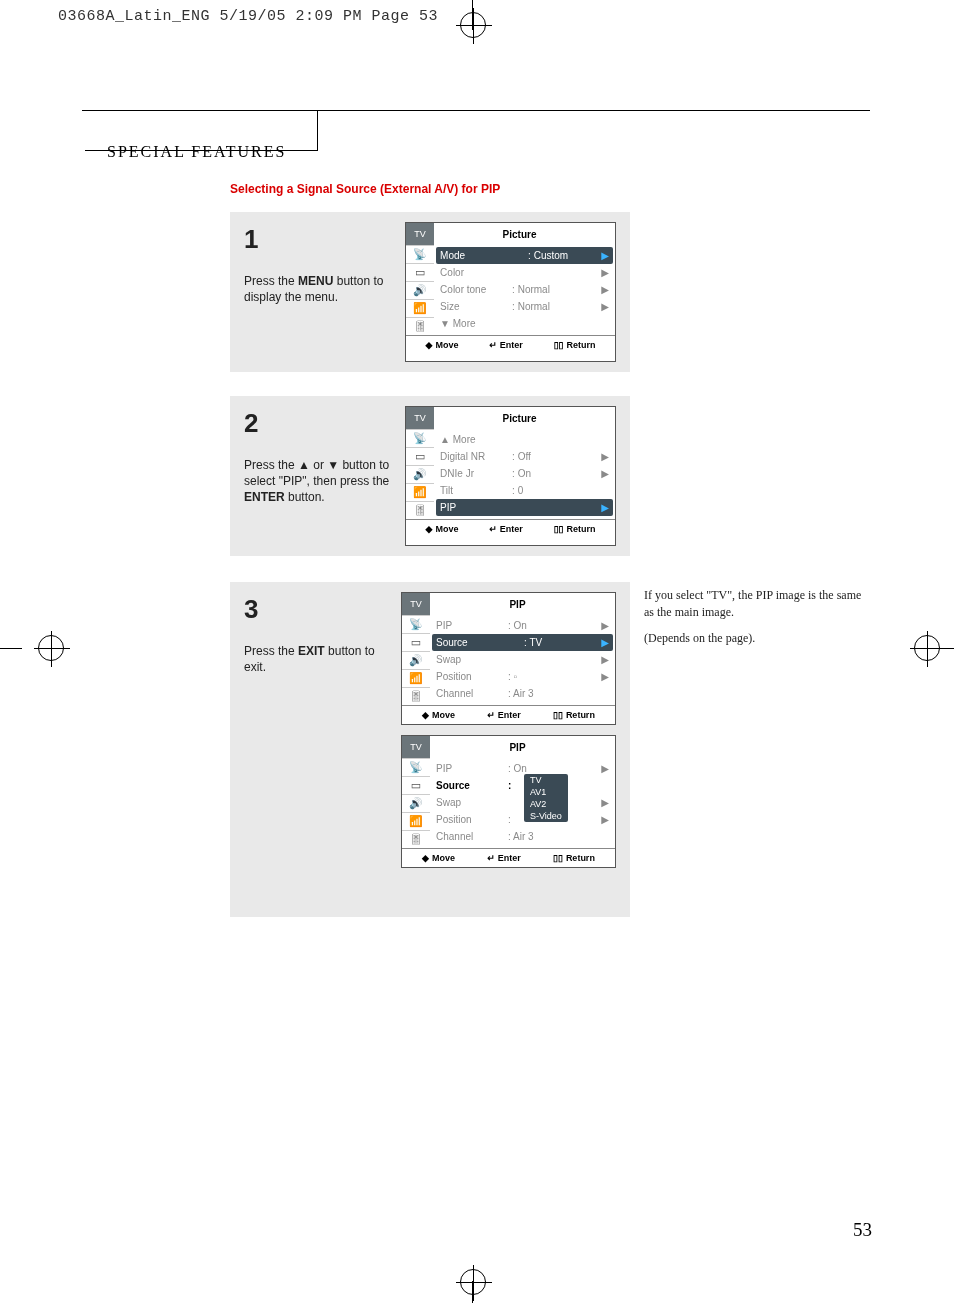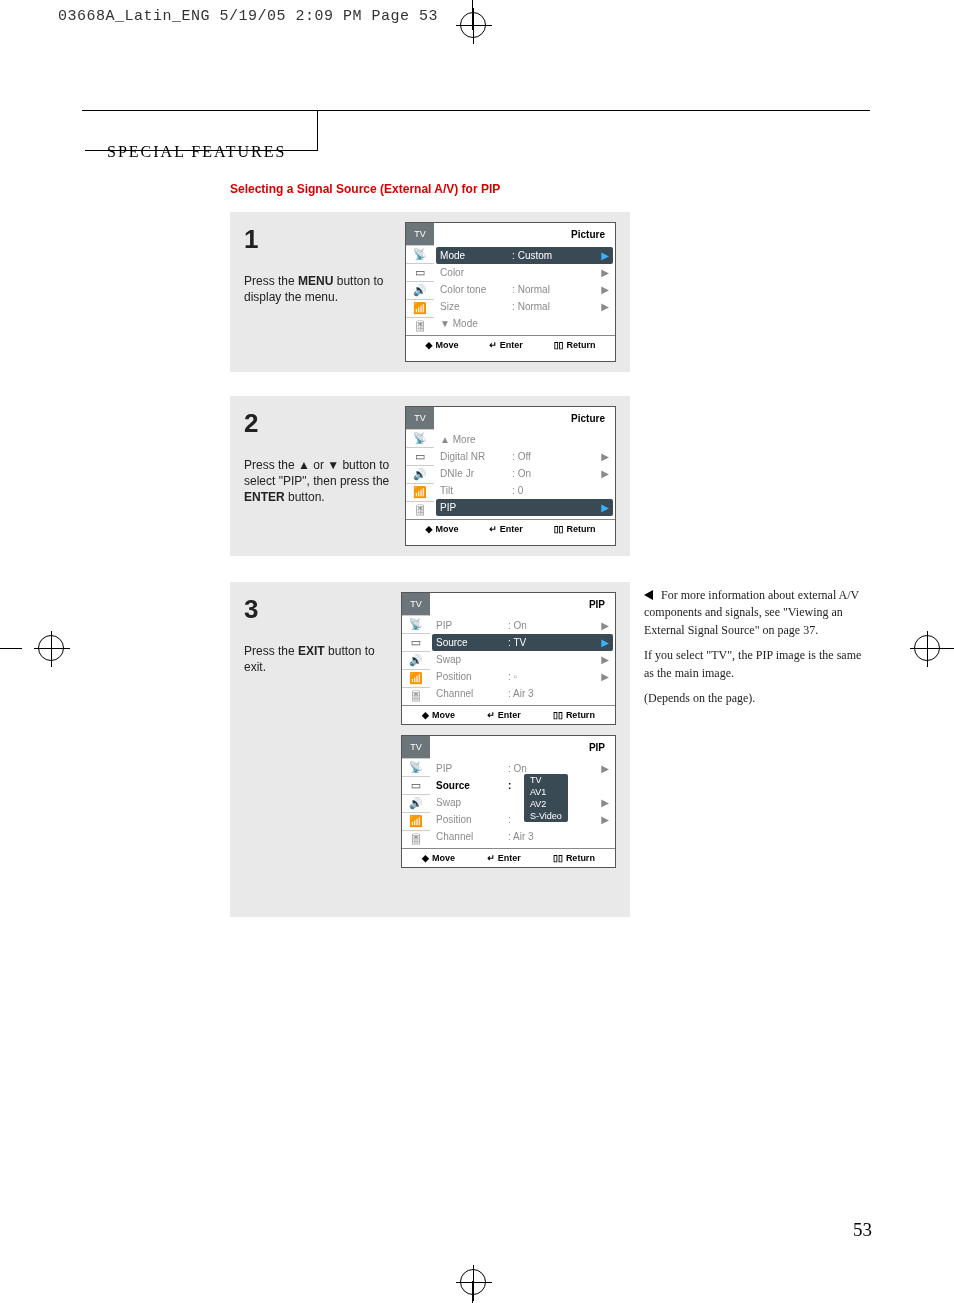--- a/index.html
+++ b/index.html
@@ -30,27 +30,27 @@
   .step3 { top: 582px; height: 335px; }
 
   .step-text { width: 150px; font-size: 12px; color: #222; line-height: 1.35; }
   .step-num { font-size: 26px; font-weight: 900; font-family: Arial Black, Arial, sans-serif; margin-bottom: 2px; }
   .step-text p { margin-bottom: 10px; margin-top: 16px; }
   .step-text b { font-weight: bold; }
 
   .osd { width: 215px; background: #fff; border: 1px solid #555; font-size: 10px; }
   .osd-head { display: flex; align-items: center; height: 22px; }
   .osd-tv { background: #6b757a; color: #fff; width: 28px; text-align: center; height: 22px; line-height: 22px; font-size: 9px; }
-  .osd-title { flex: 1; text-align: right; padding-right: 10px; font-weight: bold; color: #000; }
+  .osd-title { flex: 1; text-align: center; padding-right: 10px; font-weight: bold; color: #000; }
   .osd-body { display: flex; }
   .osd-icons { width: 28px; display: flex; flex-direction: column; }
   .osd-icon { height: 18px; display: flex; align-items: center; justify-content: center; color: #555; font-size: 11px; border-top: 1px solid #ccc; }
   .osd-rows { flex: 1; padding: 2px 6px; }
   .osd-row { display: flex; height: 17px; align-items: center; color: #8a8a8a; }
-  .osd-row.sel { background: #3a4a55; color: #fff; border-radius: 2px; padding: 0 4px; margin: 0 -4px; }
+  .osd-row.sel { background: #3a4a55; color: #fff; border-radius: 2px; padding: 0 4px; margin: 0 -4px; gap: 16px; }
   .osd-row .lab { width: 72px; }
   .osd-row .val { flex: 1; }
   .osd-row .arr { color: #8a8a8a; }
   .osd-row.sel .arr { color: #3ab3ff; }
   .osd-foot { background: #fff; border-top: 1px solid #888; display: flex; justify-content: space-around; padding: 4px 4px; font-size: 9px; font-weight: bold; }
   .osd-foot span { display: flex; align-items: center; gap: 3px; }
 
   .pop-list { position: absolute; background: #3a4a55; color: #fff; font-size: 9px; border-radius: 2px; }
   .pop-list div { padding: 1px 6px; }
 
@@ -115,21 +115,21 @@
             <span class="lab">Color tone</span>
             <span class="val">:  Normal</span>
             <span class="arr">▶</span>
           </div>
         <div class="osd-row">
             <span class="lab">Size</span>
             <span class="val">:  Normal</span>
             <span class="arr">▶</span>
           </div>
         <div class="osd-row">
-            <span class="lab">▼ Mode</span>
+            <span class="lab">▼ More</span>
           </div>
       </div>
     </div>
     <div class="osd-foot">
       <span>◆ <span>Move</span></span>
       <span>↵ <span>Enter</span></span>
       <span>▯▯ <span>Return</span></span>
     </div>
   </div>
 </div>
@@ -286,18 +286,17 @@
       <div class="osd-foot">
         <span>◆ <span>Move</span></span>
         <span>↵ <span>Enter</span></span>
         <span>▯▯ <span>Return</span></span>
       </div>
     </div>
   </div>
 </div>
 
 <div class="side-note">
-  <p><span class="tri-left"></span><span>For more information about external A/V components and signals, see "Viewing an External Signal Source" on page 37.</span></p>
   <p>If you select "TV", the PIP image is the same as the main image.</p>
   <p>(Depends on the page).</p>
 </div>
 
 <div class="page-num">53</div>
 
 </body></html>

